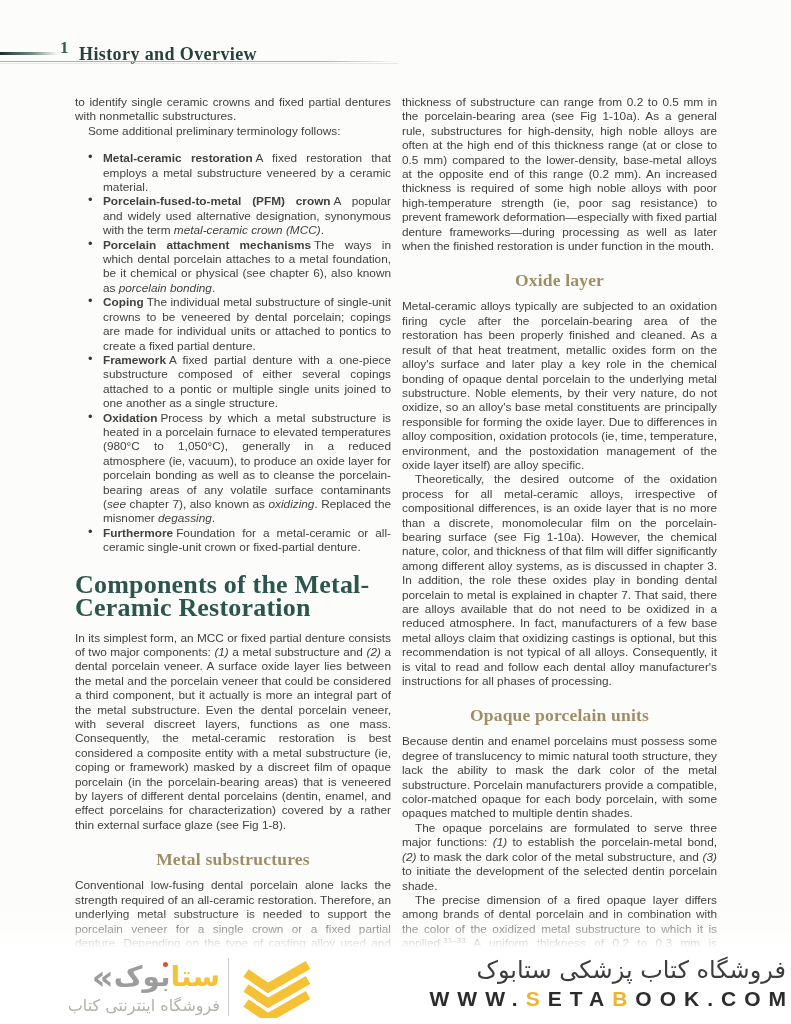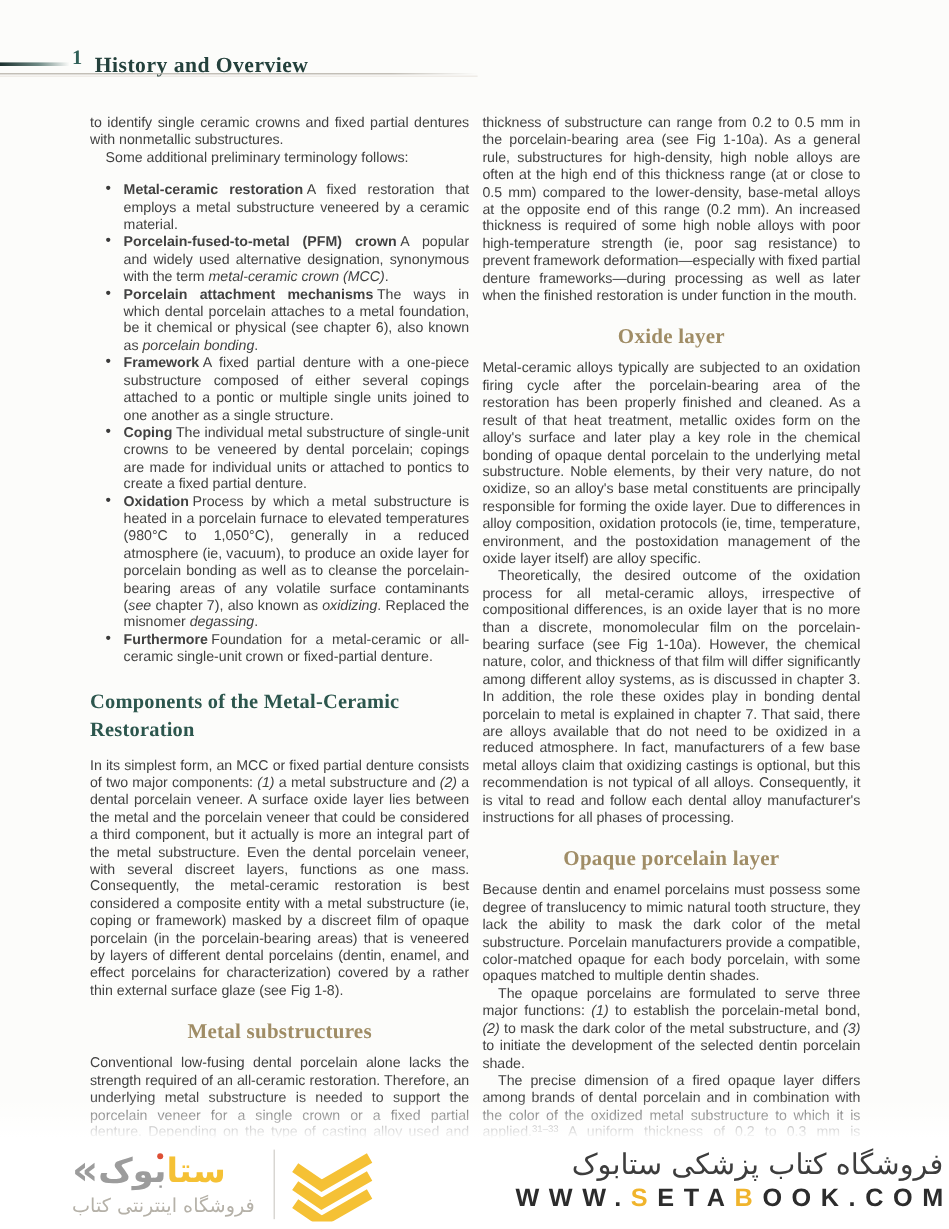--- a/index.html
+++ b/index.html
@@ -31,31 +31,31 @@
   .seg-sup{font-size:8px;line-height:0;position:relative;top:-4px;}
   .seg-y{color:#f0b42c;}
   
   .bullets{margin-top:13px;}
   .bullet{position:relative;padding-left:28px;}
   .bullet::before{content:"\2022";position:absolute;left:13px;top:-1px;
     font-size:13px;color:#3a3a3a;}
   .term{font-weight:bold;margin-right:3px;}
   
   .sec-head{font-family:"Liberation Serif", serif;font-weight:bold;
-    font-size:17px;line-height:23.5px;letter-spacing:.2px;color:#2c564d;
+    font-size:26px;line-height:23.5px;letter-spacing:.2px;color:#2c564d;
     margin:18px 0 11px 0;text-align:left;max-width:302px;}
   .sub-head{font-family:"Liberation Serif", serif;font-weight:bold;
     font-size:17.5px;line-height:20px;letter-spacing:.2px;color:#a08d66;
     margin:17px 0 9px 0;text-align:center;}
   
   .fade{position:absolute;left:0;top:913px;width:791px;height:42px;z-index:2;
     background:linear-gradient(to bottom,rgba(252,252,250,0),#ffffff 85%);}
   .footer{position:absolute;left:0;top:953px;width:791px;height:71px;
     background:#ffffff;z-index:3;}
-  .logo-left{position:absolute;left:60px;top:6px;width:160px;text-align:left;}
+  .logo-left{position:absolute;left:60px;top:6px;width:160px;text-align:right;}
   .wm-row{white-space:nowrap;font-weight:bold;line-height:34px;}
   .wm-chev{font-size:34px;color:#9c9c9c;font-family:"DejaVu Sans", sans-serif;vertical-align:middle;}
   .wm-word{font-family:"DejaVu Sans", sans-serif;font-size:28px;vertical-align:middle;position:relative;}
   .wm-y{color:#f5c135;}
   .wm-g{color:#9c9c9c;}
   .wm-dot{position:absolute;left:46%;top:2px;width:5px;height:5px;border-radius:50%;
     background:#dd4f35;}
   .wm-sub{font-family:"DejaVu Sans", sans-serif;font-size:16px;color:#b5b1a8;margin-top:2px;}
   .foot-divider{position:absolute;left:228px;top:5px;width:1px;height:58px;background:#cfcdc8;}
   .emblem{position:absolute;left:241px;top:7px;}
@@ -80,24 +80,24 @@
     <div class="bullet">
       <span class="term">Metal-ceramic restoration</span><span><span>A fixed restoration that employs a metal substructure veneered by a ceramic material.</span></span>
     </div>
     <div class="bullet">
       <span class="term">Porcelain-fused-to-metal (PFM) crown</span><span><span>A popular and widely used alternative designation, synonymous with the term </span><span class="seg-i">metal-ceramic crown (MCC)</span><span>.</span></span>
     </div>
     <div class="bullet">
       <span class="term">Porcelain attachment mechanisms</span><span><span>The ways in which dental porcelain attaches to a metal foundation, be it chemical or physical (see chapter 6), also known as </span><span class="seg-i">porcelain bonding</span><span>.</span></span>
     </div>
     <div class="bullet">
-      <span class="term">Framework</span><span><span>A fixed partial denture with a one-piece substructure composed of either several copings attached to a pontic or multiple single units joined to one another as a single structure.</span></span>
+      <span class="term">Coping</span><span><span>The individual metal substructure of single-unit crowns to be veneered by dental porcelain; copings are made for individual units or attached to pontics to create a fixed partial denture.</span></span>
     </div>
     <div class="bullet">
-      <span class="term">Coping</span><span><span>The individual metal substructure of single-unit crowns to be veneered by dental porcelain; copings are made for individual units or attached to pontics to create a fixed partial denture.</span></span>
+      <span class="term">Framework</span><span><span>A fixed partial denture with a one-piece substructure composed of either several copings attached to a pontic or multiple single units joined to one another as a single structure.</span></span>
     </div>
     <div class="bullet">
       <span class="term">Oxidation</span><span><span>Process by which a metal substructure is heated in a porcelain furnace to elevated temperatures (980°C to 1,050°C), generally in a reduced atmosphere (ie, vacuum), to produce an oxide layer for porcelain bonding as well as to cleanse the porcelain-bearing areas of any volatile surface contaminants (</span><span class="seg-i">see</span><span> chapter 7), also known as </span><span class="seg-i">oxidizing</span><span>. Replaced the misnomer </span><span class="seg-i">degassing</span><span>.</span></span>
     </div>
     <div class="bullet">
       <span class="term">Furthermore</span><span><span>Foundation for a metal-ceramic or all-ceramic single-unit crown or fixed-partial denture.</span></span>
     </div>
   </div>
 
   <h1 class="sec-head">Components of the Metal-Ceramic Restoration</h1>
@@ -107,21 +107,21 @@
   <p class="p"><span>Conventional low-fusing dental porcelain alone lacks the strength required of an all-ceramic restoration. Therefore, an underlying metal substructure is needed to support the porcelain veneer for a single crown or a fixed partial denture. Depending on the type of casting alloy used and the amount of tooth structure removed by the dentist, the</span></p>
 </div>
 
 <div class="col col-right">
   <p class="p"><span>thickness of substructure can range from 0.2 to 0.5 mm in the porcelain-bearing area (see Fig 1-10a). As a general rule, substructures for high-density, high noble alloys are often at the high end of this thickness range (at or close to 0.5 mm) compared to the lower-density, base-metal alloys at the opposite end of this range (0.2 mm). An increased thickness is required of some high noble alloys with poor high-temperature strength (ie, poor sag resistance) to prevent framework deformation—especially with fixed partial denture frameworks—during processing as well as later when the finished restoration is under function in the mouth.</span></p>
 
   <h2 class="sub-head">Oxide layer</h2>
   <p class="p"><span>Metal-ceramic alloys typically are subjected to an oxidation firing cycle after the porcelain-bearing area of the restoration has been properly finished and cleaned. As a result of that heat treatment, metallic oxides form on the alloy's surface and later play a key role in the chemical bonding of opaque dental porcelain to the underlying metal substructure. Noble elements, by their very nature, do not oxidize, so an alloy's base metal constituents are principally responsible for forming the oxide layer. Due to differences in alloy composition, oxidation protocols (ie, time, temperature, environment, and the postoxidation management of the oxide layer itself) are alloy specific.</span></p>
   <p class="p indent"><span>Theoretically, the desired outcome of the oxidation process for all metal-ceramic alloys, irrespective of compositional differences, is an oxide layer that is no more than a discrete, monomolecular film on the porcelain-bearing surface (see Fig 1-10a). However, the chemical nature, color, and thickness of that film will differ significantly among different alloy systems, as is discussed in chapter 3. In addition, the role these oxides play in bonding dental porcelain to metal is explained in chapter 7. That said, there are alloys available that do not need to be oxidized in a reduced atmosphere. In fact, manufacturers of a few base metal alloys claim that oxidizing castings is optional, but this recommendation is not typical of all alloys. Consequently, it is vital to read and follow each dental alloy manufacturer's instructions for all phases of processing.</span></p>
 
-  <h2 class="sub-head">Opaque porcelain layer</h2>
+  <h2 class="sub-head">Opaque porcelain units</h2>
   <p class="p"><span>Because dentin and enamel porcelains must possess some degree of translucency to mimic natural tooth structure, they lack the ability to mask the dark color of the metal substructure. Porcelain manufacturers provide a compatible, color-matched opaque for each body porcelain, with some opaques matched to multiple dentin shades.</span></p>
   <p class="p indent"><span>The opaque porcelains are formulated to serve three major functions: </span><span class="seg-i">(1)</span><span> to establish the porcelain-metal bond, </span><span class="seg-i">(2)</span><span> to mask the dark color of the metal substructure, and </span><span class="seg-i">(3)</span><span> to initiate the development of the selected dentin porcelain shade.</span></p>
   <p class="p indent"><span>The precise dimension of a fired opaque layer differs among brands of dental porcelain and in combination with the color of the oxidized metal substructure to which it is applied.</span><span class="seg-sup">31–33</span><span> A uniform thickness of 0.2 to 0.3 mm is regarded as ideal (see Fig 1-10b).</span><span class="seg-sup">33,34</span><span> Furthermore, all</span></p>
 </div>
 
 <div class="fade"></div>
 
 <div class="footer">
   <div class="logo-left">
     <div class="wm-row">

